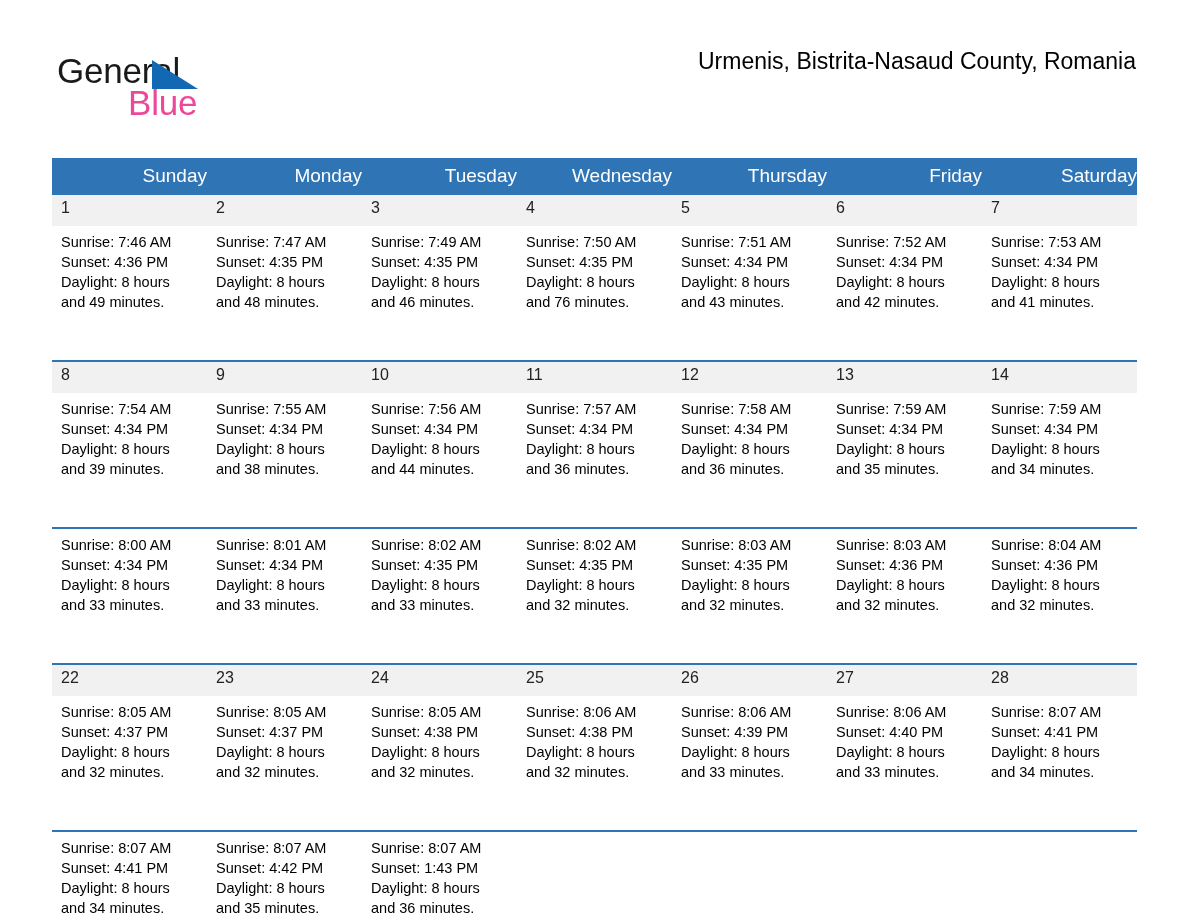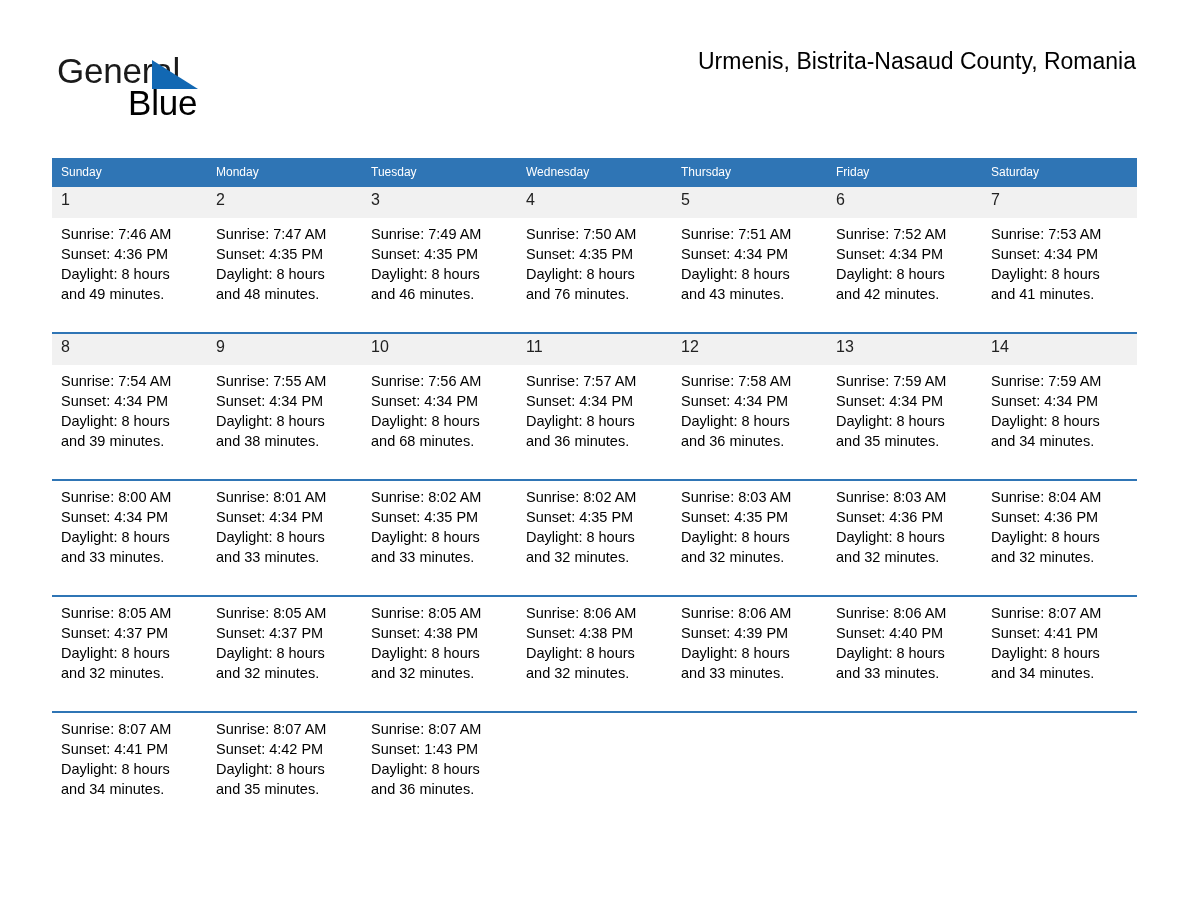--- a/index.html
+++ b/index.html
@@ -52,21 +52,21 @@
     top: 8px;
     width: 46px;
     height: 29px;
   }
   .logo-blue {
     position: absolute;
     left: 71px;
     top: 32px;
     font-size: 35px;
     line-height: 38px;
-    color: #000000;
+    color: #ec4899;
     letter-spacing: -0.2px;
     white-space: nowrap;
   }
   .title-block {
     position: absolute;
     right: 52px;
     top: 48px;
     text-align: right;
   }
   .month-title {
@@ -92,23 +92,23 @@
     top: 158px;
     width: 1085px;
     border-collapse: collapse;
     table-layout: fixed;
   }
   .calendar col { width: 155px; }
 
   .dow-row th {
     background: #2f75b5;
     color: #ffffff;
-    font-size: 12px;
+    font-size: 19px;
     font-weight: normal;
-    text-align: left;
+    text-align: right;
     padding: 7px 0 8px 9px;
     border: none;
   }
 
   .week-sep td {
     height: 2px;
     padding: 0;
     background: #2f75b5;
     border: none;
   }
@@ -121,21 +121,21 @@
     vertical-align: top;
     border: none;
     height: 22px;
   }
 
   .info-row td {
     background: #ffffff;
     font-size: 14.5px;
     line-height: 20px;
     color: #000000;
-    padding: 6px 6px 12px 9px;
+    padding: 6px 6px 32px 9px;
     vertical-align: top;
     border: none;
     height: 96px;
   }
   .info-row td.empty { padding: 0; }
   .info-line { white-space: nowrap; }
 </style>
 </head>
 <body>
 
@@ -256,21 +256,21 @@
           <td>
             <div class="info-line">Sunrise: 7:55 AM</div>
             <div class="info-line">Sunset: 4:34 PM</div>
             <div class="info-line">Daylight: 8 hours</div>
             <div class="info-line">and 38 minutes.</div>
           </td>
           <td>
             <div class="info-line">Sunrise: 7:56 AM</div>
             <div class="info-line">Sunset: 4:34 PM</div>
             <div class="info-line">Daylight: 8 hours</div>
-            <div class="info-line">and 68 minutes.</div>
+            <div class="info-line">and 44 minutes.</div>
           </td>
           <td>
             <div class="info-line">Sunrise: 7:57 AM</div>
             <div class="info-line">Sunset: 4:34 PM</div>
             <div class="info-line">Daylight: 8 hours</div>
             <div class="info-line">and 36 minutes.</div>
           </td>
           <td>
             <div class="info-line">Sunrise: 7:58 AM</div>
             <div class="info-line">Sunset: 4:34 PM</div>
@@ -332,20 +332,29 @@
           </td>
           <td>
             <div class="info-line">Sunrise: 8:04 AM</div>
             <div class="info-line">Sunset: 4:36 PM</div>
             <div class="info-line">Daylight: 8 hours</div>
             <div class="info-line">and 32 minutes.</div>
           </td>
         </tr>
         <tr class="week-sep">
           <td colspan="7"></td>
+        </tr>
+        <tr class="daynum-row">
+          <td>22</td>
+          <td>23</td>
+          <td>24</td>
+          <td>25</td>
+          <td>26</td>
+          <td>27</td>
+          <td>28</td>
         </tr>
         <tr class="info-row">
           <td>
             <div class="info-line">Sunrise: 8:05 AM</div>
             <div class="info-line">Sunset: 4:37 PM</div>
             <div class="info-line">Daylight: 8 hours</div>
             <div class="info-line">and 32 minutes.</div>
           </td>
           <td>
             <div class="info-line">Sunrise: 8:05 AM</div>

